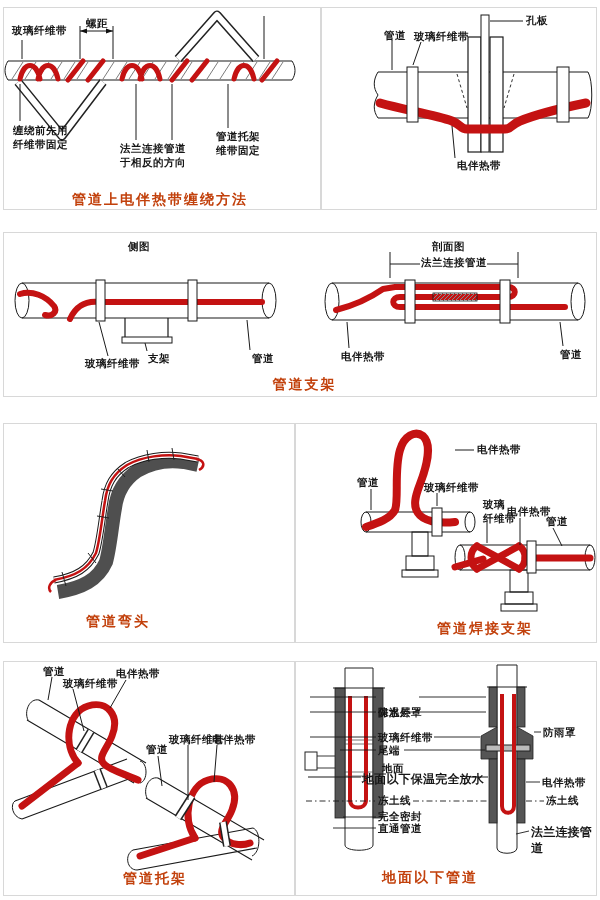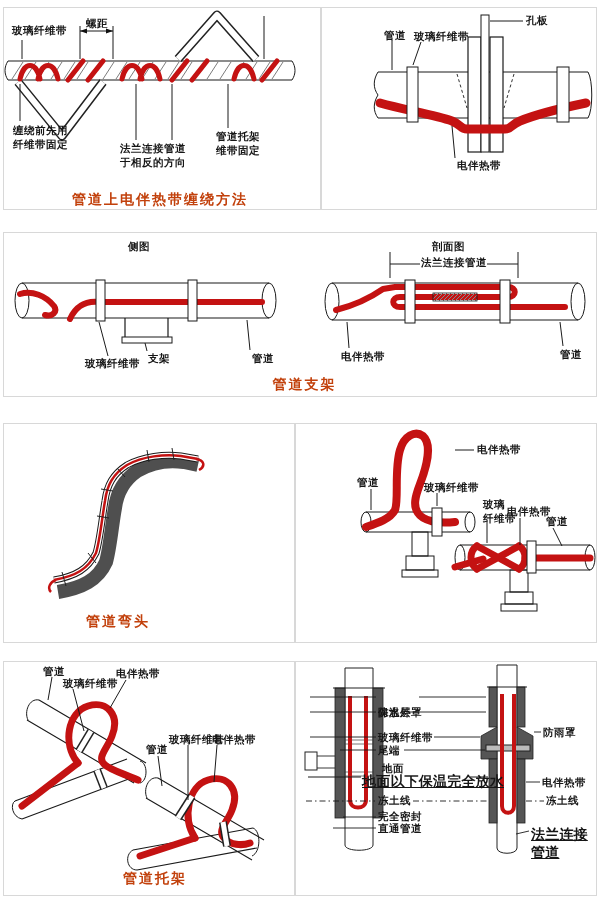--- a/index.html
+++ b/index.html
@@ -2,21 +2,21 @@
 <html><head>
 <meta charset="utf-8">
 <style>
   html,body{margin:0;padding:0;background:#fff;}
   .stage{position:relative;width:600px;height:900px;background:#ffffff;overflow:hidden;
          font-family:"Liberation Sans",sans-serif;}
   .panel{position:absolute;border:1px solid #d8d8d8;background:#fff;box-sizing:border-box;}
   svg.overlay{position:absolute;left:0;top:0;z-index:2;}
   .lbl{position:absolute;z-index:3;font-weight:700;font-size:10.5px;color:#161616;
        white-space:pre-line;line-height:1.3;letter-spacing:.5px;}
-  .lbl.small{font-size:14px;letter-spacing:.2px;text-decoration:underline;}
+  .lbl.small{font-size:12px;letter-spacing:.2px;}
   .ttl{position:absolute;z-index:3;font-weight:700;font-size:14px;color:#c2410c;
        letter-spacing:2px;text-align:center;}
 </style>
 </head>
 <body>
 
 <div class="stage">
 
   <div class="panel" style="left:3px;top:7px;width:318px;height:203px"></div>
   <div class="panel" style="left:321px;top:7px;width:276px;height:203px"></div>
@@ -220,20 +220,21 @@
   <div class="ttl" style="left:262px;top:376px;width:85px">管道支架</div>
 
   <div class="ttl" style="left:78px;top:613px;width:80px">管道弯头</div>
   <div class="lbl" style="left:477px;top:443px">电伴热带</div>
   <div class="lbl" style="left:357px;top:476px">管道</div>
   <div class="lbl" style="left:424px;top:481px">玻璃纤维带</div>
   <div class="lbl" style="left:483px;top:498px">玻璃
 纤维带</div>
   <div class="lbl" style="left:507px;top:505px">电伴热带</div>
   <div class="lbl" style="left:546px;top:515px">管道</div>
+  <div class="ttl" style="left:420px;top:620px;width:130px">管道焊接支架</div>
 
   <div class="lbl" style="left:43px;top:665px">管道</div>
   <div class="lbl" style="left:63px;top:677px">玻璃纤维带</div>
   <div class="lbl" style="left:116px;top:667px">电伴热带</div>
   <div class="lbl" style="left:146px;top:743px">管道</div>
   <div class="lbl" style="left:169px;top:733px">玻璃纤维带</div>
   <div class="lbl" style="left:212px;top:733px">电伴热带</div>
   <div class="ttl" style="left:110px;top:870px;width:90px">管道托架</div>
 
   <div class="lbl" style="left:378px;top:706px">防水外罩</div>
@@ -242,14 +243,15 @@
   <div class="lbl" style="left:378px;top:744px">尾端</div>
   <div class="lbl" style="left:382px;top:762px">地面</div>
   <div class="lbl small" style="left:362px;top:772px">地面以下保温完全放水</div>
   <div class="lbl" style="left:378px;top:794px">冻土线</div>
   <div class="lbl" style="left:378px;top:810px">完全密封</div>
   <div class="lbl" style="left:378px;top:822px">直通管道</div>
   <div class="lbl" style="left:543px;top:726px">防雨罩</div>
   <div class="lbl" style="left:542px;top:776px">电伴热带</div>
   <div class="lbl" style="left:546px;top:794px">冻土线</div>
   <div class="lbl small" style="left:531px;top:825px">法兰连接管道</div>
+  <div class="ttl" style="left:370px;top:869px;width:120px">地面以下管道</div>
 
 </div>
 
 </body></html>

